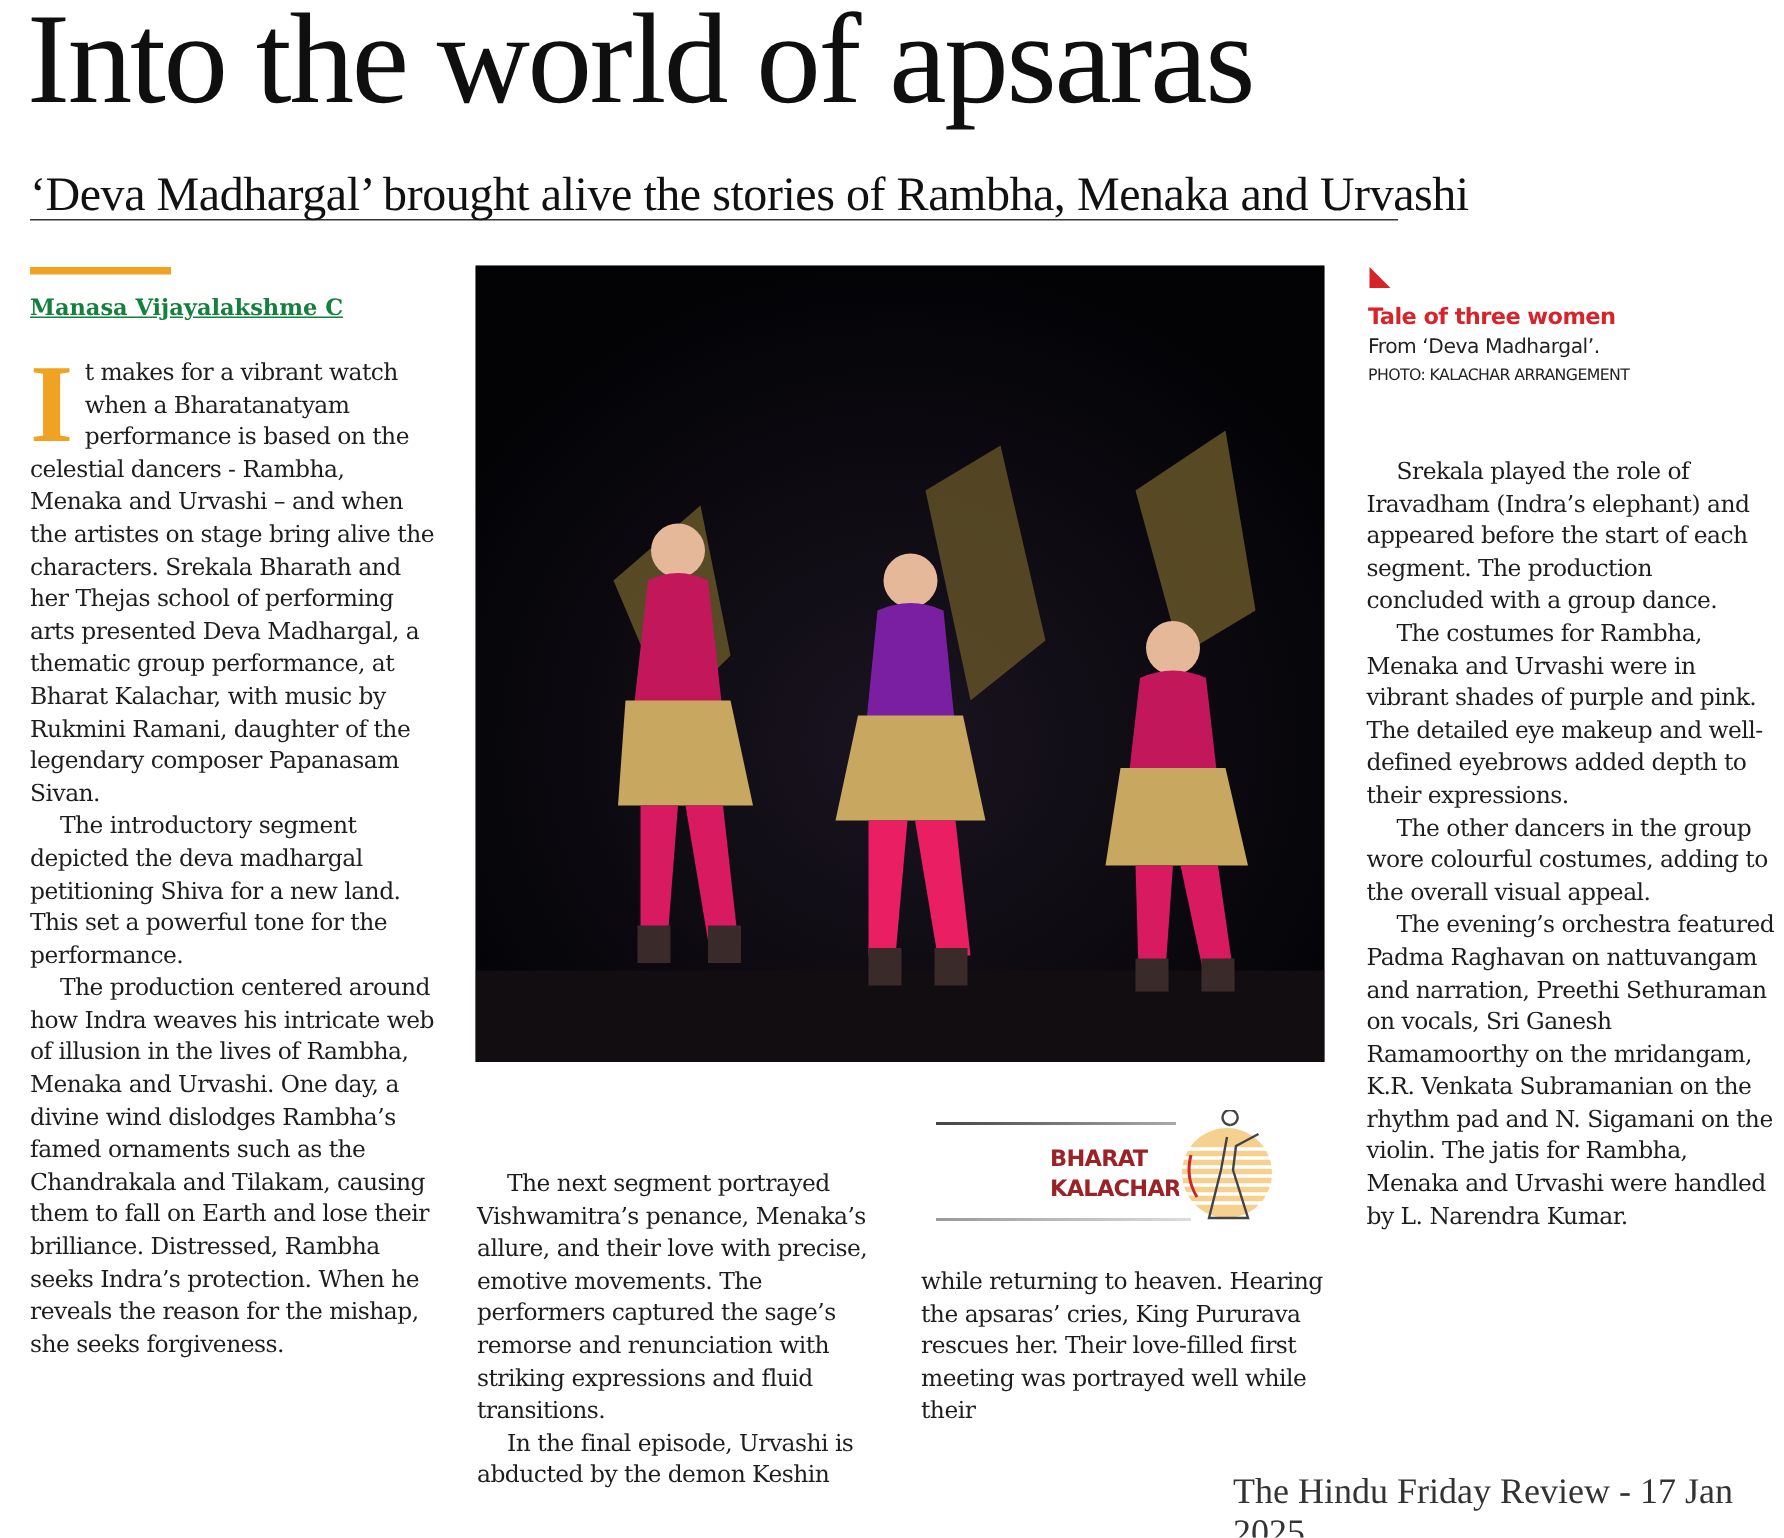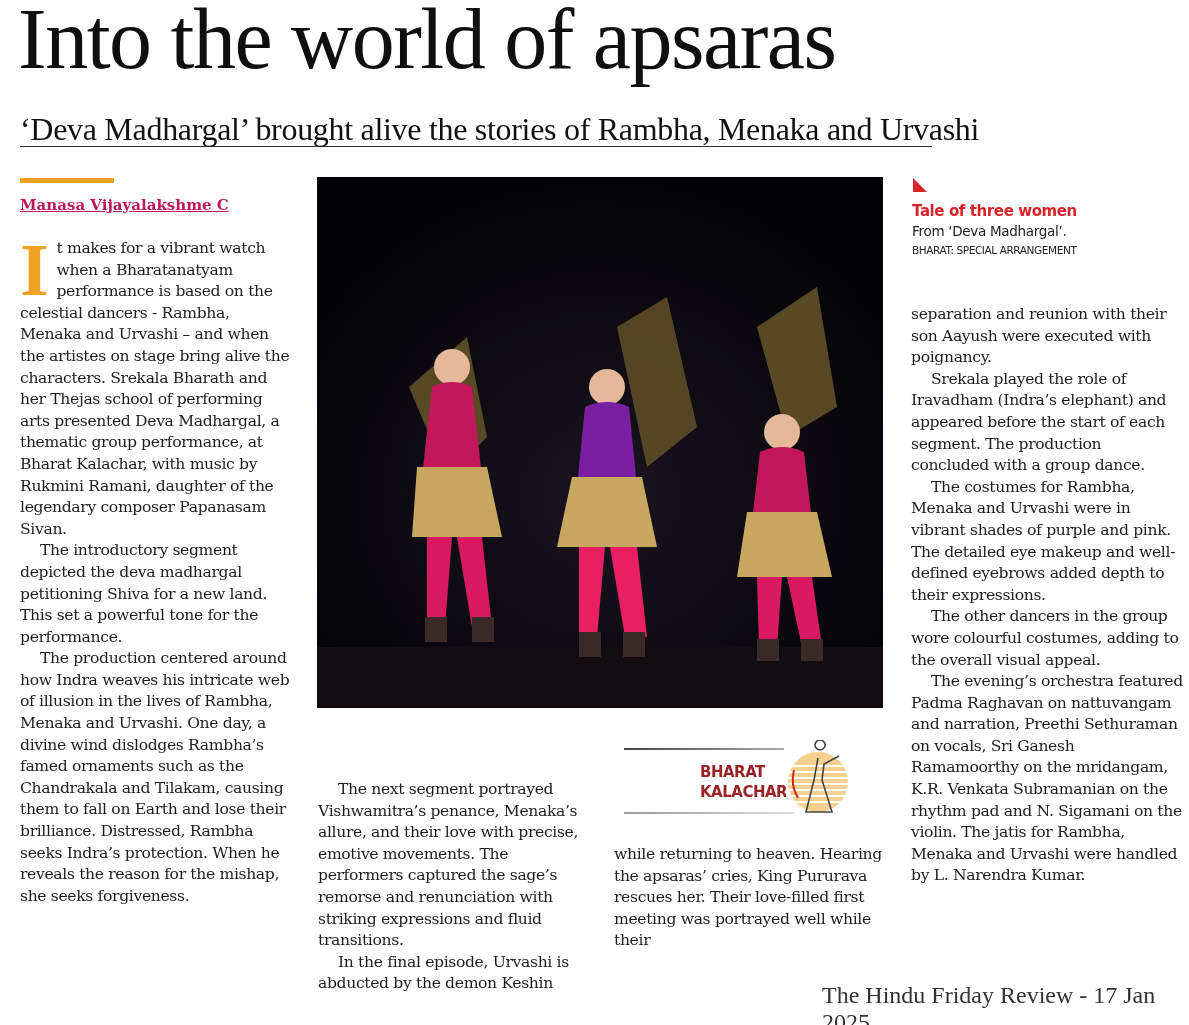--- a/index.html
+++ b/index.html
@@ -1,20 +1,20 @@
 <!DOCTYPE html>
 <html><head>
 <meta charset="utf-8">
 <style>
   html, body { margin:0; padding:0; background:#ffffff; }
   body { width:1189px; height:1025px; position:relative; overflow:hidden; color:#1a1a1a; font-family:"DejaVu Serif", serif; }
   .headline { position:absolute; left:18px; top:-6px; font-family:"Liberation Serif", serif; font-size:86px; line-height:1.05; letter-spacing:-1.5px; color:#0f0f0f; margin:0; font-weight:normal; white-space:nowrap; }
   .standfirst { position:absolute; left:20px; top:112px; width:912px; font-family:Liberation Serif, serif; font-size:32px; line-height:34px; color:#111; border-bottom:1.5px solid #333; white-space:nowrap; letter-spacing:-0.3px; }
   .accent-bar { position:absolute; left:20px; top:178px; width:94px; height:5px; background:#f0a322; }
-  .byline { position:absolute; left:20px; top:196px; font-family:"DejaVu Serif", serif; font-size:15px; font-weight:bold; text-decoration:underline; color:#be185d; }
+  .byline { position:absolute; left:20px; top:196px; font-family:"DejaVu Serif", serif; font-size:15px; font-weight:bold; text-decoration:underline; color:#15803d; }
   .col { position:absolute; font-family:"DejaVu Serif", serif; font-size:15.6px; line-height:21.6px; color:#1d1d1d; letter-spacing:-0.35px; }
   .col p { margin:0; text-indent:20px; }
   .col p.first { text-indent:0; }
   .col p.cont { text-indent:0; }
   .col1 { left:20px; top:238px; width:272px; }
   .col2 { left:318px; top:736px; width:272px;margin-top:43px; }
   .col3 { left:614px; top:844px; width:272px; }
   .col4 { left:911px; top:304px; width:272px; }
   .dropcap { float:left; font-family:"Liberation Serif", serif; font-weight:bold; color:#f0a322; font-size:74px; line-height:56px; margin:4px 8px 0 0; height:58px; }
   .photo { position:absolute; left:317px; top:177px; width:566px; height:531px; background:#05050a; overflow:hidden; }
@@ -89,21 +89,21 @@
       <rect x="440" y="462" width="22" height="22" fill="#3a2a2a"></rect>
       <rect x="484" y="462" width="22" height="22" fill="#3a2a2a"></rect>
     </g>
   </svg>
 </div>
 
 <div class="caption-wrap">
   <div class="caption-tri"></div>
   <div class="caption-title">Tale of three women</div>
   <div class="caption-text">From ‘Deva Madhargal’.</div>
-  <div class="caption-credit">BHARAT: SPECIAL ARRANGEMENT</div>
+  <div class="caption-credit">PHOTO: KALACHAR ARRANGEMENT</div>
 </div>
 
 <div class="col col2">
   <p>The next segment portrayed Vishwamitra’s penance, Menaka’s allure, and their love with precise, emotive movements. The performers captured the sage’s remorse and renunciation with striking expressions and fluid transitions.</p>
   <p>In the final episode, Urvashi is abducted by the demon Keshin</p>
 </div>
 
 <div class="logo">
   <div class="logo-line1"></div>
   <div class="logo-line2"></div>
@@ -125,20 +125,19 @@
     <path d="M36 10 a5 5 0 1 1 0.1 0 M34 18 L30 40 L22 72 L48 72 L38 40 L40 24 L55 16" fill="none" stroke="#444" stroke-width="1.6"></path>
     <path d="M10 30 Q6 45 14 58" fill="none" stroke="#c62828" stroke-width="2"></path>
   </svg>
 </div>
 
 <div class="col col3">
   <p class="cont">while returning to heaven. Hearing the apsaras’ cries, King Pururava rescues her. Their love-filled first meeting was portrayed well while their</p>
 </div>
 
 <div class="col col4">
-  <p class="cont">separation and reunion with their son Aayush were executed with poignancy.</p>
   <p>Srekala played the role of Iravadham (Indra’s elephant) and appeared before the start of each segment. The production concluded with a group dance.</p>
   <p>The costumes for Rambha, Menaka and Urvashi were in vibrant shades of purple and pink. The detailed eye makeup and well-defined eyebrows added depth to their expressions.</p>
   <p>The other dancers in the group wore colourful costumes, adding to the overall visual appeal.</p>
   <p>The evening’s orchestra featured Padma Raghavan on nattuvangam and narration, Preethi Sethuraman on vocals, Sri Ganesh Ramamoorthy on the mridangam, K.R. Venkata Subramanian on the rhythm pad and N. Sigamani on the violin. The jatis for Rambha, Menaka and Urvashi were handled by L. Narendra Kumar.</p>
 </div>
 
 <div class="footer">The Hindu Friday Review - 17 Jan 2025</div>
 
 </body></html>

